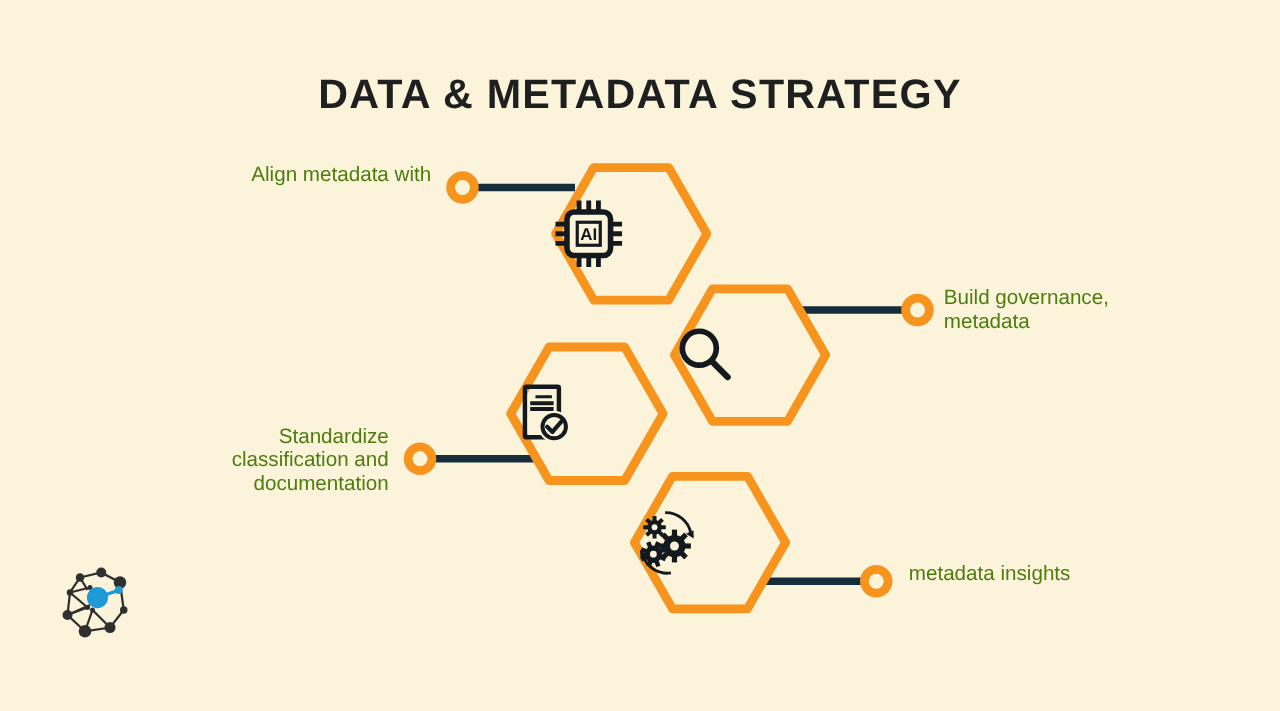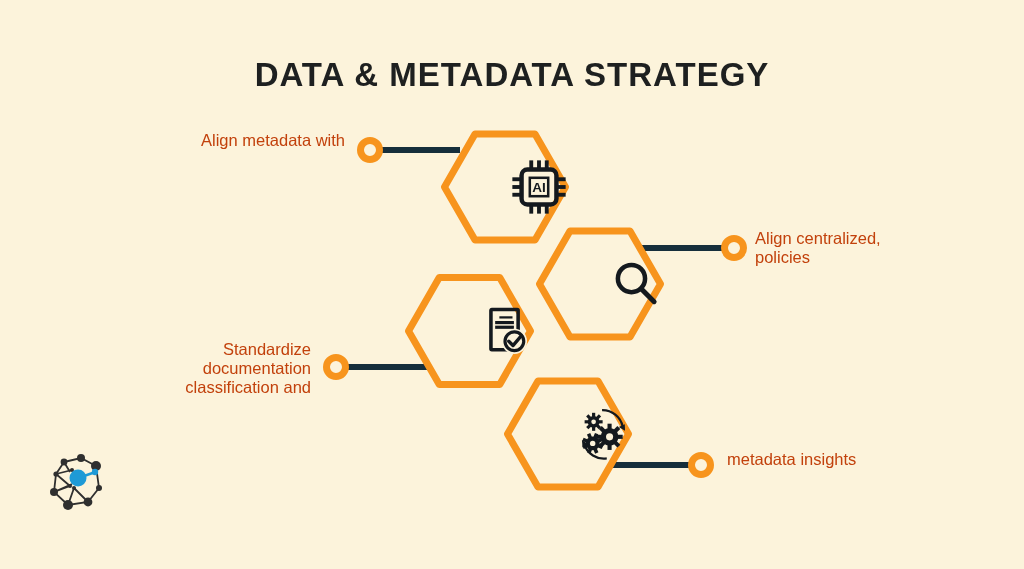--- a/index.html
+++ b/index.html
@@ -6,34 +6,34 @@
   body{width:1024px;height:569px;font-family:"Liberation Sans",sans-serif;}
   #canvas{position:relative;width:1024px;height:569px;background:#FCF3DB;overflow:hidden;padding-left:12px;}
 
   .title{
     position:absolute;top:56px;left:0;width:1024px;
     text-align:center;font-size:33px;font-weight:bold;
     letter-spacing:1px;color:#1E2020;
   }
 
   .label{
-    position:absolute;font-size:16.5px;line-height:19px;color:#c2410c;
+    position:absolute;font-size:16.5px;line-height:19px;color:#4d7c0f;
   }
   .label .ln{display:block;}
   .align-right{text-align:right;}
   .spread{word-spacing:12px;}
 
   .connector{position:absolute;height:6px;background:#162E3B;}
 
   .ring{
     position:absolute;width:26px;height:26px;box-sizing:border-box;
     border:7px solid #F7941D;border-radius:50%;background:transparent;
   }
 
-  .hex{position:absolute;display:flex;align-items:center;justify-content:flex-end;}
+  .hex{position:absolute;display:flex;align-items:center;justify-content:flex-start;}
   .hex .hex-shape{position:absolute;left:0;top:0;}
   .hex .icon{position:relative;}
 
   .logo{position:absolute;left:44px;top:450px;}
 </style>
 </head>
 <body>
 
 <div id="canvas">
 
@@ -155,28 +155,28 @@
   <div class="ring" style="left:357px;top:137px;"></div>
   <div class="ring" style="left:721px;top:235px;"></div>
   <div class="ring" style="left:323px;top:354px;"></div>
   <div class="ring" style="left:688px;top:452px;"></div>
 
   <div class="label align-right" style="left:145px;top:131px;width:200px;">
     <span class="ln">Align metadata with</span>
   </div>
 
   <div class="label" style="left:755px;top:229px;width:155px;">
-    <span class="ln">Align centralized,</span>
-    <span class="ln">policies</span>
+    <span class="ln">Build governance,</span>
+    <span class="ln">metadata</span>
   </div>
 
   <div class="label align-right" style="left:111px;top:340px;width:200px;">
     <span class="ln">Standardize</span>
+    <span class="ln">classification and</span>
     <span class="ln">documentation</span>
-    <span class="ln">classification and</span>
   </div>
 
   <div class="label" style="left:727px;top:450px;width:220px;">
     <span class="ln">metadata insights</span>
   </div>
 
   <svg class="logo" width="64" height="64" viewBox="0 0 64 64">
     <g stroke="#2F2F2F" stroke-width="1.8" fill="none">
       <path d="M 20 12 L 37 8 L 52 16 L 55 38 L 44 52 L 24 55 L 10 42 L 12 24 Z"></path>
       <path d="M 12 24 L 28 20 M 20 12 L 26 22 M 10 42 L 28 34 M 24 55 L 30 38 M 12 24 L 26 36 M 10 42 L 26 36 M 44 52 L 30 38"></path>

